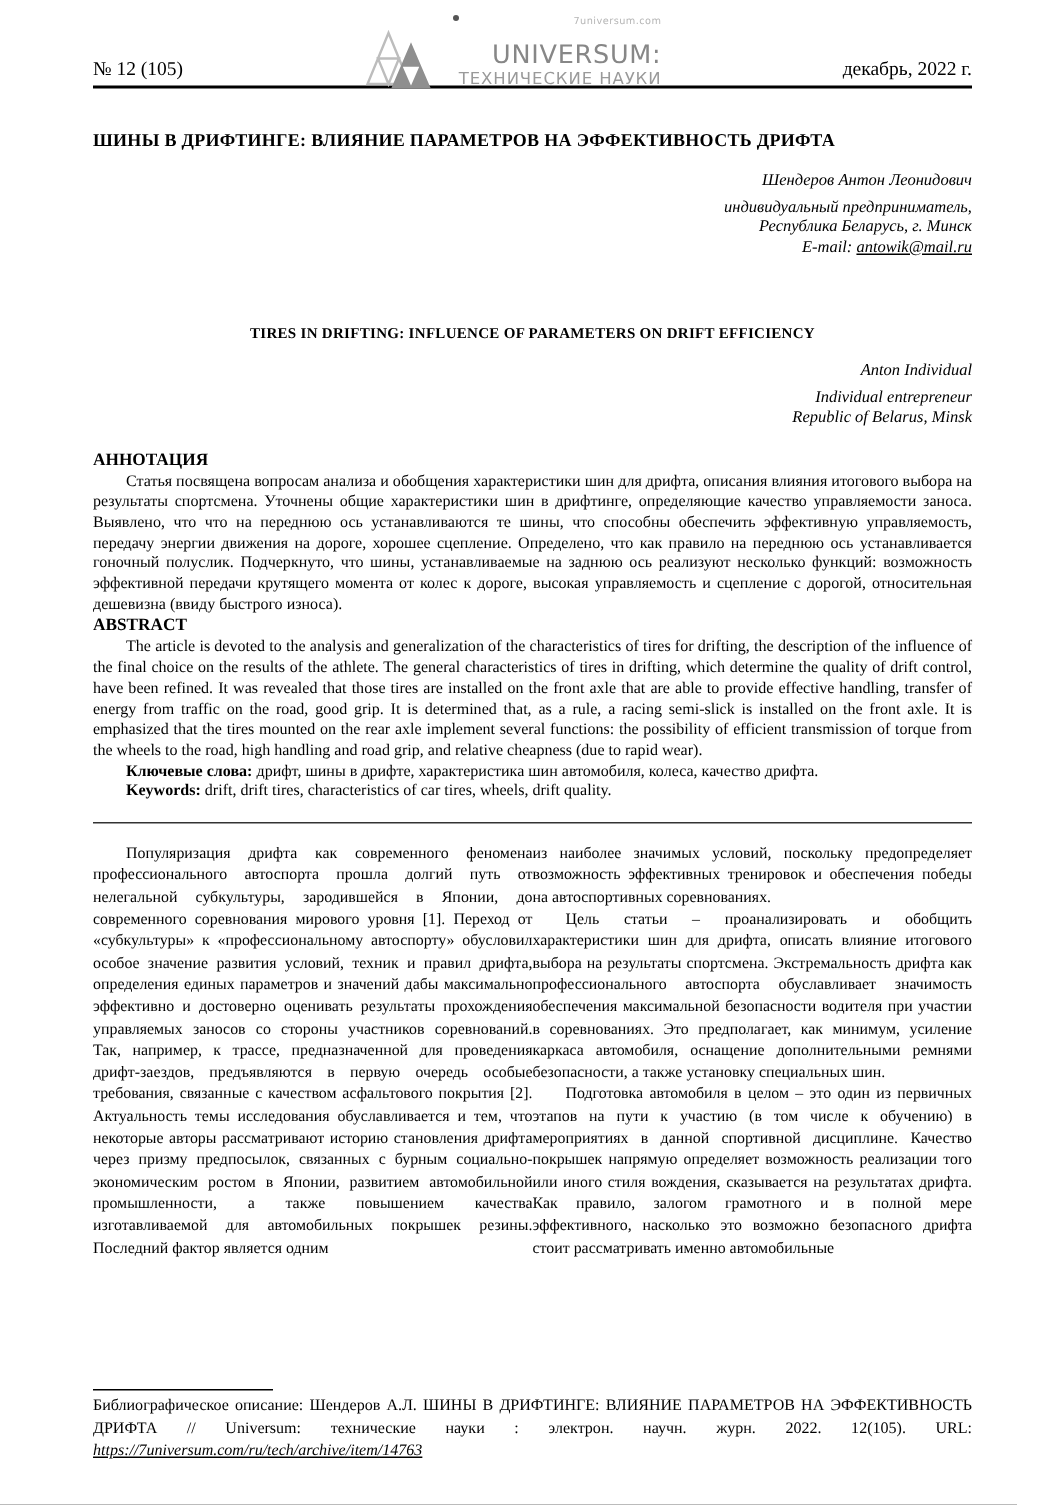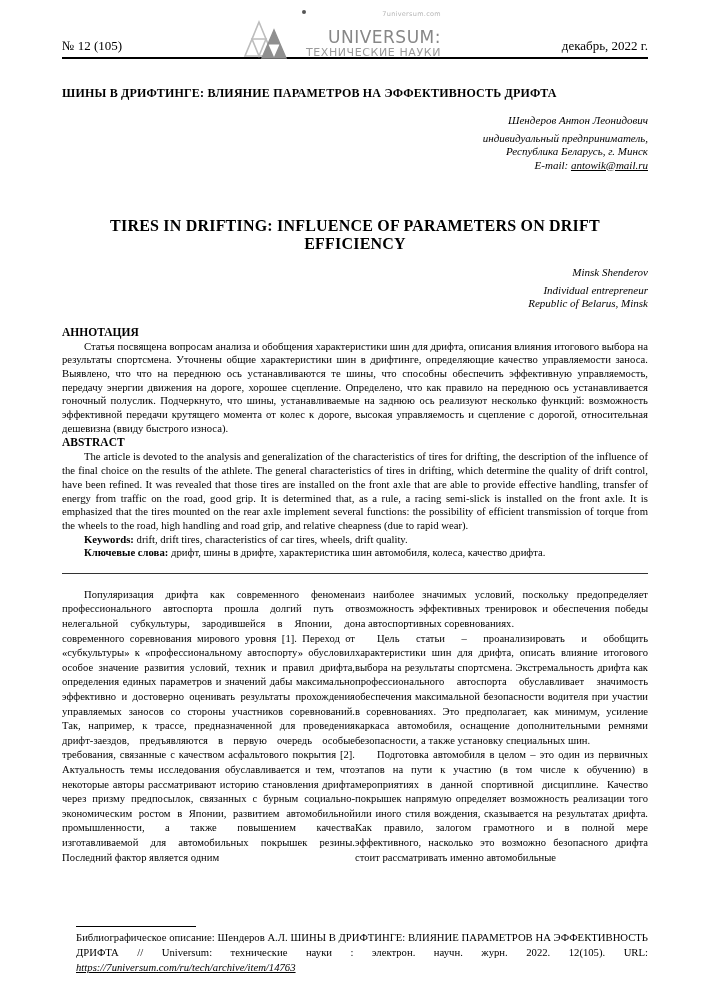--- a/index.html
+++ b/index.html
@@ -20,21 +20,21 @@
   .logo { display: flex; align-items: flex-end; gap: 7px; transform: translateY(3px); text-align: right; }
   .logo svg { display: block; }
   .logo-text { font-family: "DejaVu Sans", "Liberation Sans", sans-serif; color: #8d8d8d; line-height: 1; padding-bottom: 2px; }
   .logo-site { font-size: 6.5px; color: #b5b5b5; letter-spacing: .3px; padding-left: 14px; position: relative; }
   .logo-dot { position: absolute; left: 6px; top: -1px; width: 4px; height: 4px; border-radius: 50%; background: #555; }
   .logo-name { font-size: 17px; letter-spacing: .5px; color: #878787; margin-top: 12px; }
   .logo-sub { font-size: 11px; letter-spacing: .6px; color: #9a9a9a; padding-left: 10px; margin-top: 1px; }
 
   
   .title-ru { font-size: 12px; font-weight: bold; text-align: left; margin-top: 27px; letter-spacing: .2px; }
-  .title-en { font-size: 16px; font-weight: bold; text-align: center; margin-top: 45px; letter-spacing: .2px; }
+  .title-en { font-size: 10px; font-weight: bold; text-align: center; margin-top: 45px; letter-spacing: .2px; }
   .author-block { text-align: right; margin-top: 13px; line-height: 13.5px; }
   .author-name { font-size: 11px; font-weight: normal; font-style: italic; margin-bottom: 4px; }
   .aff { font-size: 11px; font-style: italic; }
   .link { color: #000; text-decoration: underline; cursor: pointer; }
 
   
   .section-heading { font-size: 11.5px; font-weight: bold; text-align: left; margin-top: 15px; margin-bottom: 2px; }
   .section-heading.tight { margin-top: 1px; }
   .abstract-p { font-size: 10.7px; line-height: 13.7px; text-align: justify; text-indent: 22px; }
   .keywords { font-size: 10.7px; line-height: 13.6px; text-indent: 22px; text-align: justify; }
@@ -43,21 +43,21 @@
 
   .divider { border: none; border-top: 1.3px solid #333; margin-top: 13px; }
 
   
   .columns { display: flex; margin-top: 14px; height: 352px; overflow: hidden; }
   .col { flex: 1 1 0; }
   .body-p { font-size: 10.6px; line-height: 14.6px; text-align: justify; }
   .body-p.indent { text-indent: 22px; }
 
   
-  .page-footer { margin-top: auto; padding-bottom: 28px; margin-left: 14px; }
+  .page-footer { margin-top: auto; padding-bottom: 28px; }
   .footnote-rule { width: 120px; border-top: 1.2px solid #000; margin-bottom: 3px; }
   .bib { font-size: 10.7px; line-height: 15px; text-align: justify; }
   .bib .link { font-style: italic; }
 </style>
 </head>
 <body>
 
 <div class="page">
   <div class="content">
 
@@ -95,33 +95,33 @@
     <div class="author-block">
       <div class="author-name">Шендеров Антон Леонидович</div>
       <div class="aff">индивидуальный предприниматель,</div>
       <div class="aff">Республика Беларусь, г. Минск</div>
       <div class="aff"><span>E-mail: </span><a class="link">antowik@mail.ru</a></div>
     </div>
 
     <h1 class="title-en">TIRES IN DRIFTING: INFLUENCE OF PARAMETERS ON DRIFT EFFICIENCY</h1>
 
     <div class="author-block">
-      <div class="author-name">Minsk Shenderov</div>
+      <div class="author-name">Anton Individual</div>
       <div class="aff">Individual entrepreneur</div>
       <div class="aff">Republic of Belarus, Minsk</div>
     </div>
 
     <h2 class="section-heading">АННОТАЦИЯ</h2>
     <p class="abstract-p" lang="ru">Статья посвящена вопросам анализа и обобщения характеристики шин для дрифта, описания влияния итогового выбора на результаты спортсмена. Уточнены общие характеристики шин в дрифтинге, определяющие качество управляемости заноса. Выявлено, что что на переднюю ось устанавливаются те шины, что способны обеспечить эффективную управляемость, передачу энергии движения на дороге, хорошее сцепление. Определено, что как правило на переднюю ось устанавливается гоночный полуслик. Подчеркнуто, что шины, устанавливаемые на заднюю ось реализуют несколько функций: возможность эффективной передачи крутящего момента от колес к дороге, высокая управляемость и сцепление с дорогой, относительная дешевизна (ввиду быстрого износа).</p>
 
     <h2 class="section-heading tight">ABSTRACT</h2>
     <p class="abstract-p" lang="en">The article is devoted to the analysis and generalization of the characteristics of tires for drifting, the description of the influence of the final choice on the results of the athlete. The general characteristics of tires in drifting, which determine the quality of drift control, have been refined. It was revealed that those tires are installed on the front axle that are able to provide effective handling, transfer of energy from traffic on the road, good grip. It is determined that, as a rule, a racing semi-slick is installed on the front axle. It is emphasized that the tires mounted on the rear axle implement several functions: the possibility of efficient transmission of torque from the wheels to the road, high handling and road grip, and relative cheapness (due to rapid wear).</p>
 
+    <p class="keywords"><span class="kw-label">Ключевые слова:</span><span> дрифт, шины в дрифте, характеристика шин автомобиля, колеса, качество дрифта.</span></p>
     <p class="keywords"><span class="kw-label">Keywords:</span><span> drift, drift tires, characteristics of car tires, wheels, drift quality.</span></p>
-    <p class="keywords"><span class="kw-label">Ключевые слова:</span><span> дрифт, шины в дрифте, характеристика шин автомобиля, колеса, качество дрифта.</span></p>
 
     <hr class="divider">
 
     <div class="columns">
       <div class="col">
         <p class="body-p indent" lang="ru">Популяризация дрифта как современного феномена профессионального автоспорта прошла долгий путь от нелегальной субкультуры, зародившейся в Японии, до современного соревнования мирового уровня [1]. Переход от «субкультуры» к «профессиональному автоспорту» обусловил особое значение развития условий, техник и правил дрифта, определения единых параметров и значений дабы максимально эффективно и достоверно оценивать результаты прохождения управляемых заносов со стороны участников соревнований. Так, например, к трассе, предназначенной для проведения дрифт-заездов, предъявляются в первую очередь особые требования, связанные с качеством асфальтового покрытия [2]. Актуальность темы исследования обуславливается и тем, что некоторые авторы рассматривают историю становления дрифта через призму предпосылок, связанных с бурным социально-экономическим ростом в Японии, развитием автомобильной промышленности, а также повышением качества изготавливаемой для автомобильных покрышек резины. Последний фактор является одним</p>
       </div>
       <div class="col">
         <p class="body-p" lang="ru">из наиболее значимых условий, поскольку предопределяет возможность эффективных тренировок и обеспечения победы на автоспортивных соревнованиях.</p>
         <p class="body-p indent" lang="ru">Цель статьи – проанализировать и обобщить характеристики шин для дрифта, описать влияние итогового выбора на результаты спортсмена. Экстремальность дрифта как профессионального автоспорта обуславливает значимость обеспечения максимальной безопасности водителя при участии в соревнованиях. Это предполагает, как минимум, усиление каркаса автомобиля, оснащение дополнительными ремнями безопасности, а также установку специальных шин.</p>

